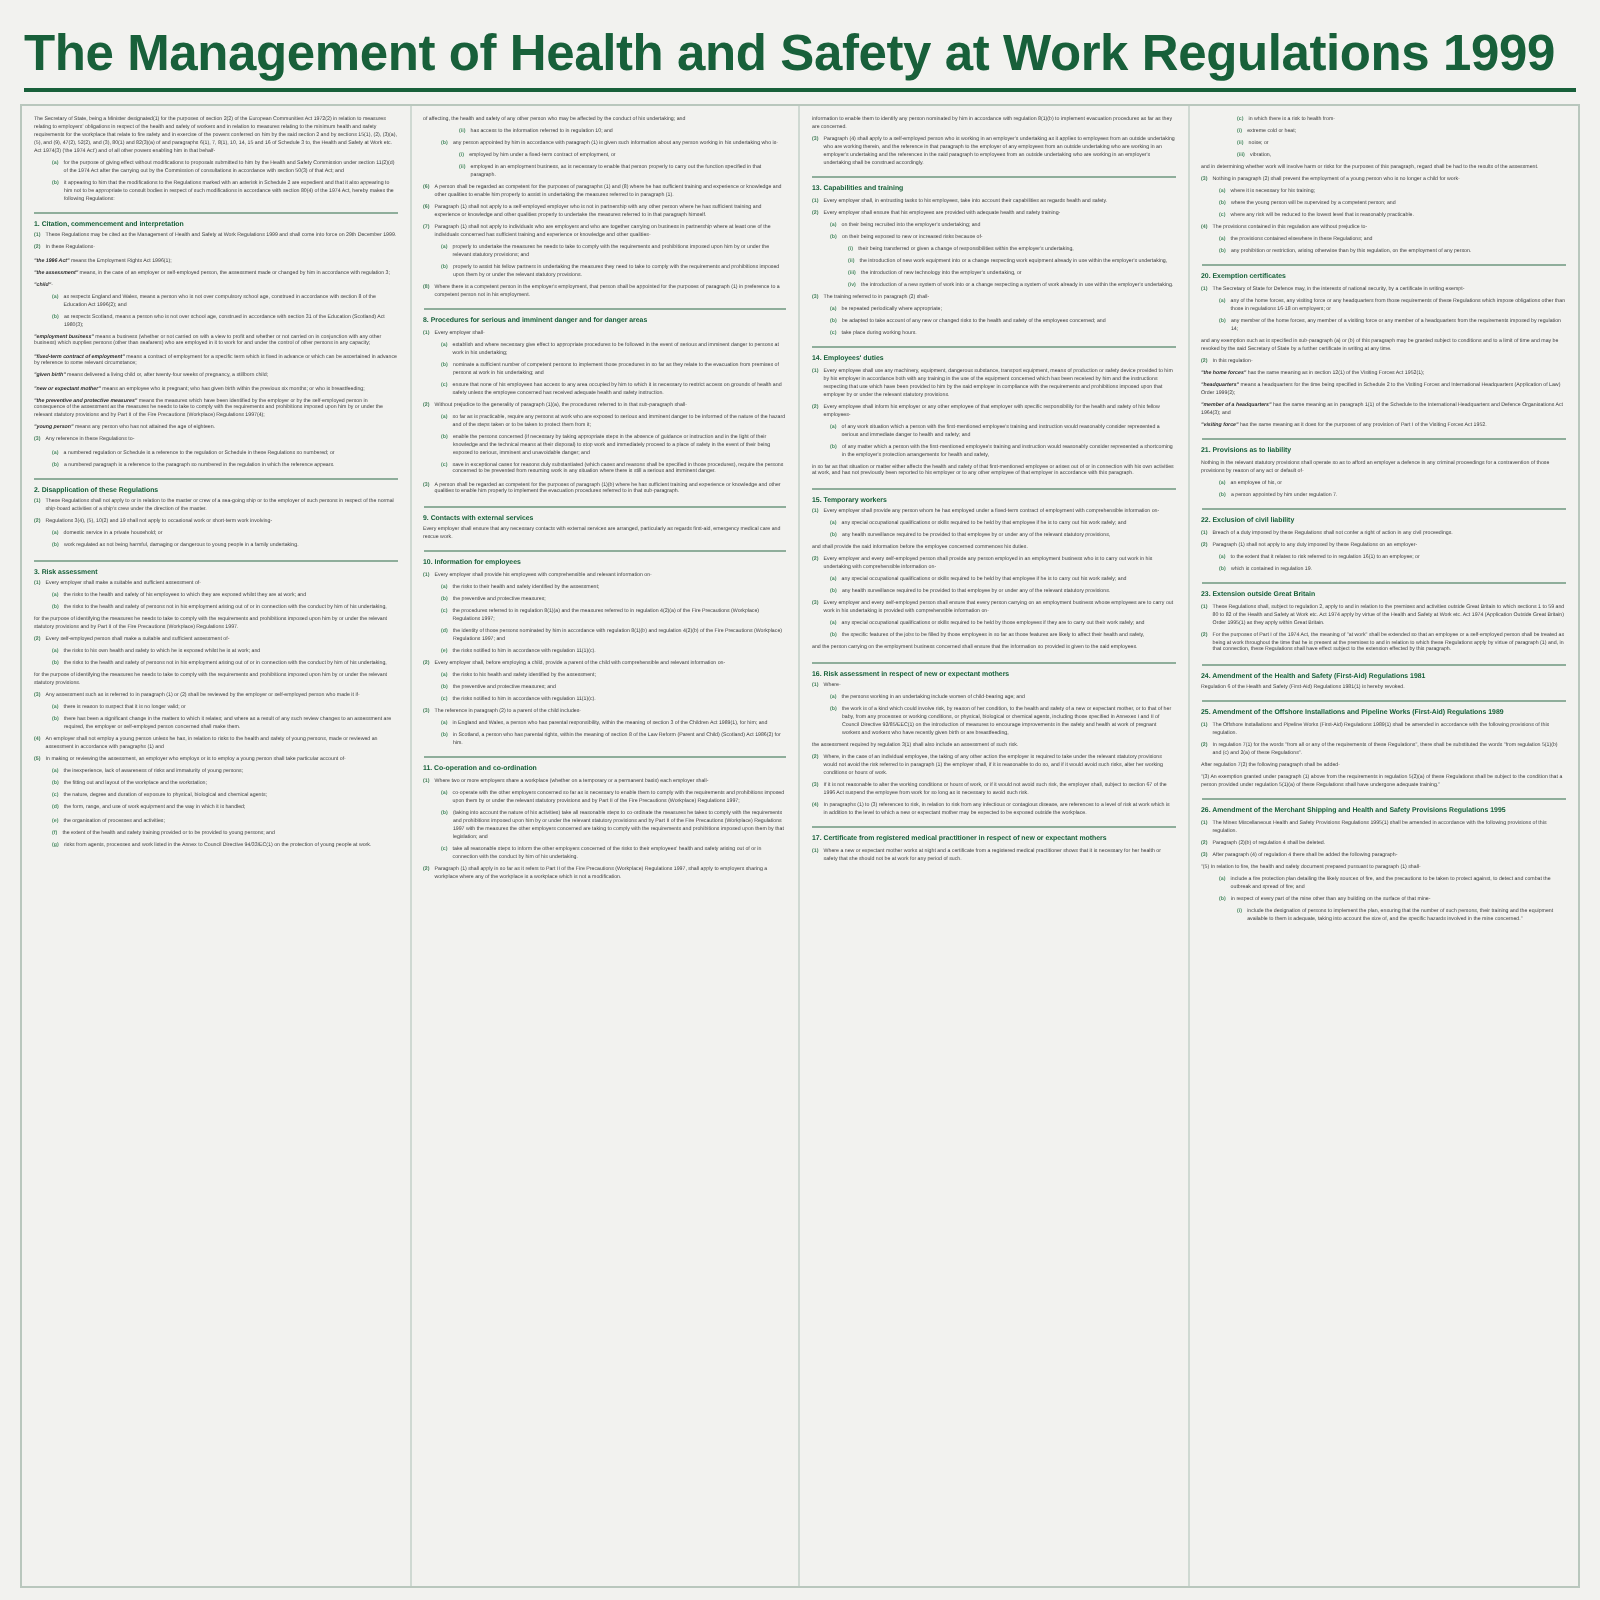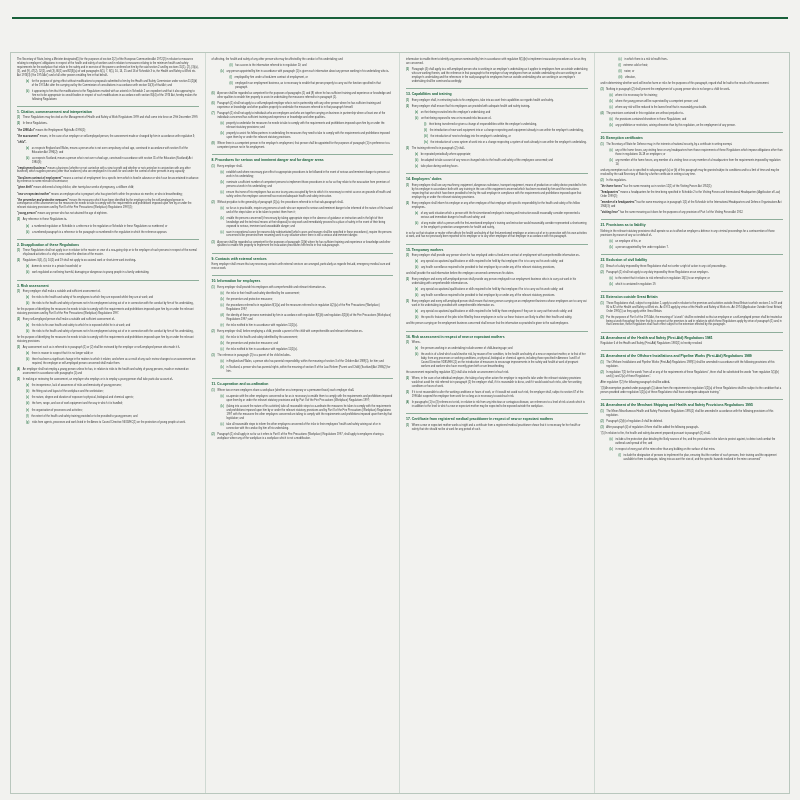--- a/index.html
+++ b/index.html
@@ -91,20 +91,21 @@
   .lvl3{margin-left:18px;}
   .lvl2 .num,.lvl3 .num{color:#4b8a63;}
   .def{font-size:2.62px;line-height:1.5;margin:0 0 2.1px 0;color:#3a3a3a;}
 </style>
 </head>
 <body>
 
 <div id="page">
 
   <div class="title-wrap">
+    <h1 class="doc-title">The Management of Health and Safety at Work Regulations 1999</h1>
     <div class="title-rule"></div>
   </div>
 
   <div class="columns" id="columns">
       <div class="col">
         <div class="p">The Secretary of State, being a Minister designated(1) for the purposes of section 2(2) of the European Communities Act 1972(2) in relation to measures relating to employers' obligations in respect of the health and safety of workers and in relation to measures relating to the minimum health and safety requirements for the workplace that relate to fire safety and in exercise of the powers conferred on him by the said section 2 and by sections 15(1), (2), (3)(a), (5), and (9), 47(2), 52(2), and (3), 80(1) and 82(3)(a) of and paragraphs 6(1), 7, 8(1), 10, 14, 15 and 16 of Schedule 3 to, the Health and Safety at Work etc. Act 1974(3) ('the 1974 Act') and of all other powers enabling him in that behalf-</div>
         <div class="row lvl2">
           <span class="num">(a)</span>
           <span class="txt">for the purpose of giving effect without modifications to proposals submitted to him by the Health and Safety Commission under section 11(2)(d) of the 1974 Act after the carrying out by the Commission of consultations in accordance with section 50(3) of that Act; and</span>
         </div>

